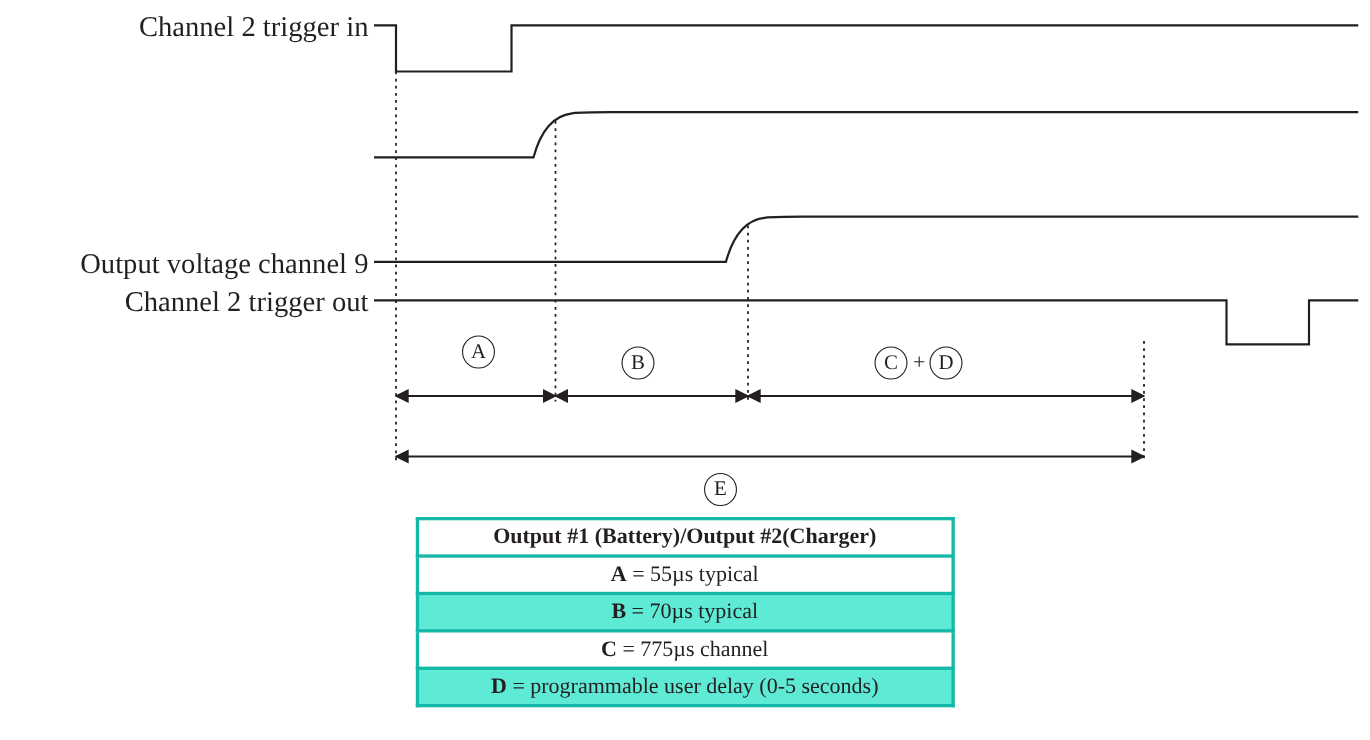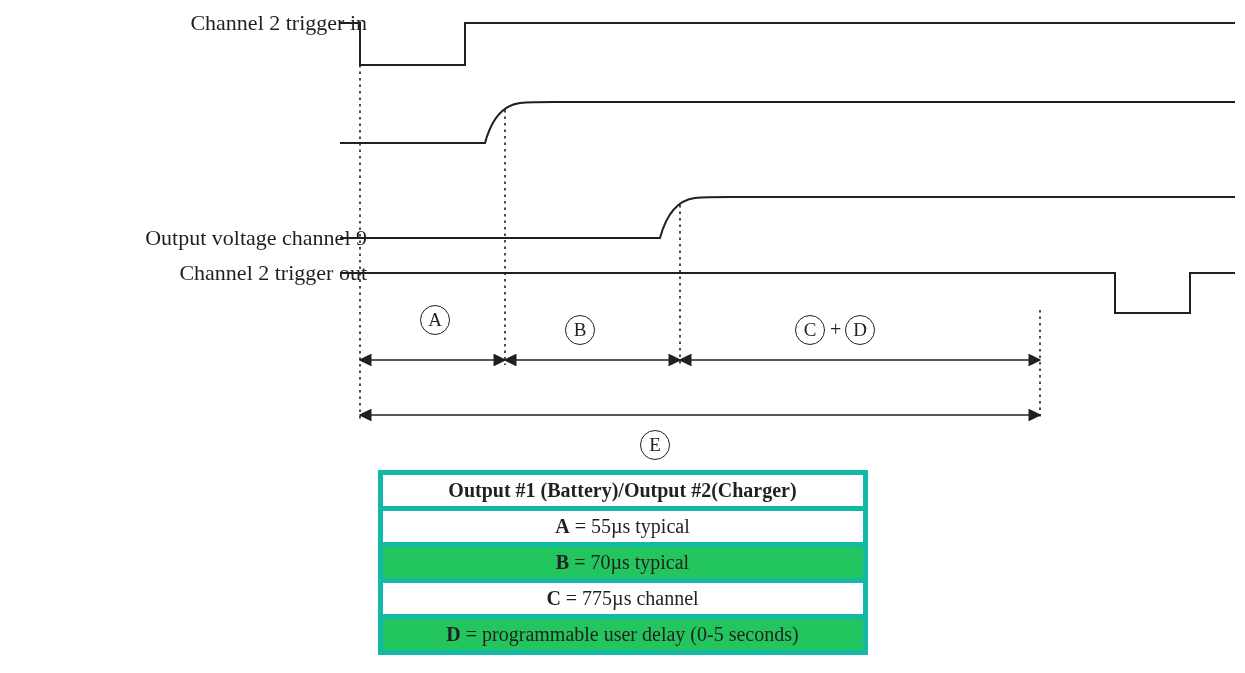--- a/index.html
+++ b/index.html
@@ -12,22 +12,22 @@
     width: 1245px;
   }
   .diagram-wrap {
     position: relative;
     width: 1225px;
     height: 450px;
   }
   .diagram-wrap svg { display:block; }
   .sig-label {
     position: absolute;
-    right: 868px;
-    font-size: 22px;
+    right: 900px;
+    font-size: 26px;
     white-space: nowrap;
     text-align: left;
   }
   .marker-circle {
     position: absolute;
     width: 30px; height: 30px;
     border: 1.8px solid #231f20;
     border-radius: 50%;
     text-align: center;
     line-height: 27px;
@@ -39,27 +39,27 @@
     font-size:20px;
   }
   
   .timing-table {
     margin: 10px auto 0 auto;
     border-collapse: collapse;
     width: 490px;
     font-family: 'Times New Roman', Times, serif;
   }
   .timing-table td {
-    border: 5px solid #14b8a6;
+    border: 3px solid #14b8a6;
     padding: 4px 6px;
     text-align: center;
     font-size: 20px;
   }
   .timing-table tr:first-child td { font-weight: bold; }
-  .timing-table tr.shade td { background: #22c55e; }
+  .timing-table tr.shade td { background: #5eead4; }
   .b { font-weight: bold; }
 </style>
 </head>
 <body>
 
 <div class="diagram-wrap">
 
   <div class="sig-label" style="top:0px;">Channel 2 trigger in</div>
   <div class="sig-label" style="top:215px;">Output voltage channel 9</div>
   <div class="sig-label" style="top:250px;">Channel 2 trigger out</div>

